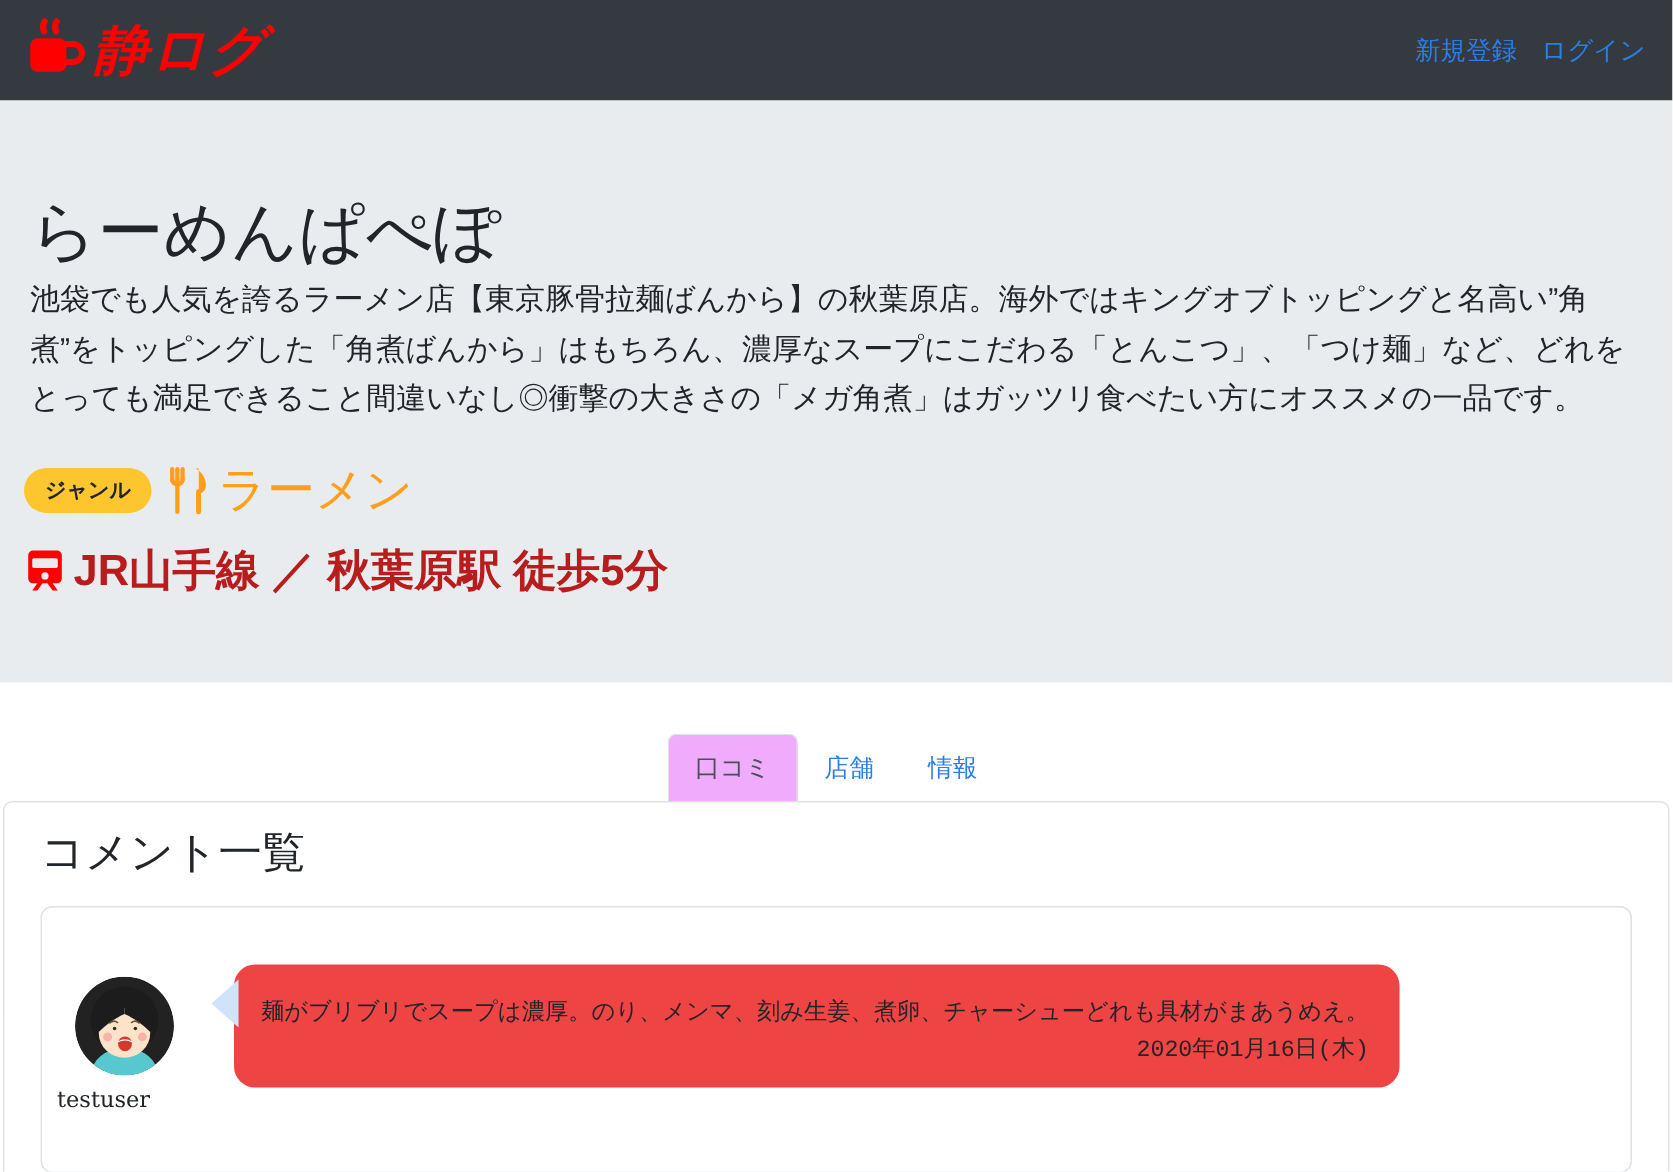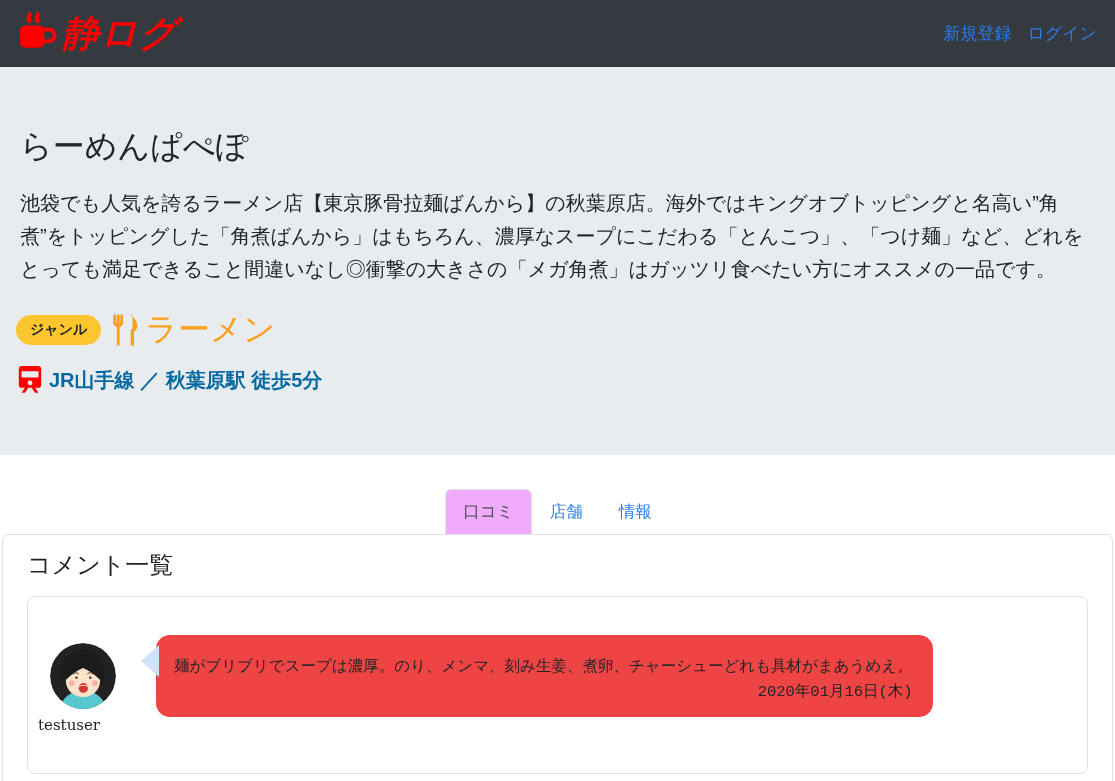--- a/index.html
+++ b/index.html
@@ -44,24 +44,23 @@
     cursor: pointer;
   }
 
   
   .jumbotron {
     background: #e9ecef;
     height: 388px;
     padding: 58px 20px 0 20px;
   }
   .shop-name {
-    font-size: 32px;
+    font-size: 44px;
     font-weight: 500;
     color: #212529;
-    margin-bottom: 18px;
   }
   .shop-desc {
     font-size: 20px;
     line-height: 1.65;
     color: #212529;
     max-width: 1080px;
     margin-bottom: 22px;
   }
   .genre-row {
     display: flex;
@@ -82,22 +81,22 @@
   .utensils { display: flex; align-items: center; }
   .genre-text {
     color: #fe9e1b;
     font-size: 32px;
     margin-left: 2px;
   }
   .access-row {
     display: flex;
     align-items: center;
     margin-left: -6px;
-    color: #0369a1;
-    font-size: 20px;
+    color: #b91c1c;
+    font-size: 29px;
     font-weight: bold;
   }
   .train { display: flex; align-items: center; margin-right: 3px; }
 
   
   .tabs {
     margin-top: 34px;
     display: flex;
     justify-content: center;
     align-items: stretch;
@@ -120,21 +119,21 @@
   
   .card {
     margin: 0 2px;
     border: 1px solid #dee2e6;
     border-radius: 6px;
     background: #fff;
     padding: 14px 24px 0 24px;
     height: 300px;
   }
   .card-title {
-    font-size: 24px;
+    font-size: 29px;
     font-weight: 500;
     color: #212529;
     margin-bottom: 15px;
   }
   .comment-box {
     border: 1px solid #dee2e6;
     border-radius: 8px;
     height: 178px;
     padding: 38px 18px 10px 8px;
     display: flex;

